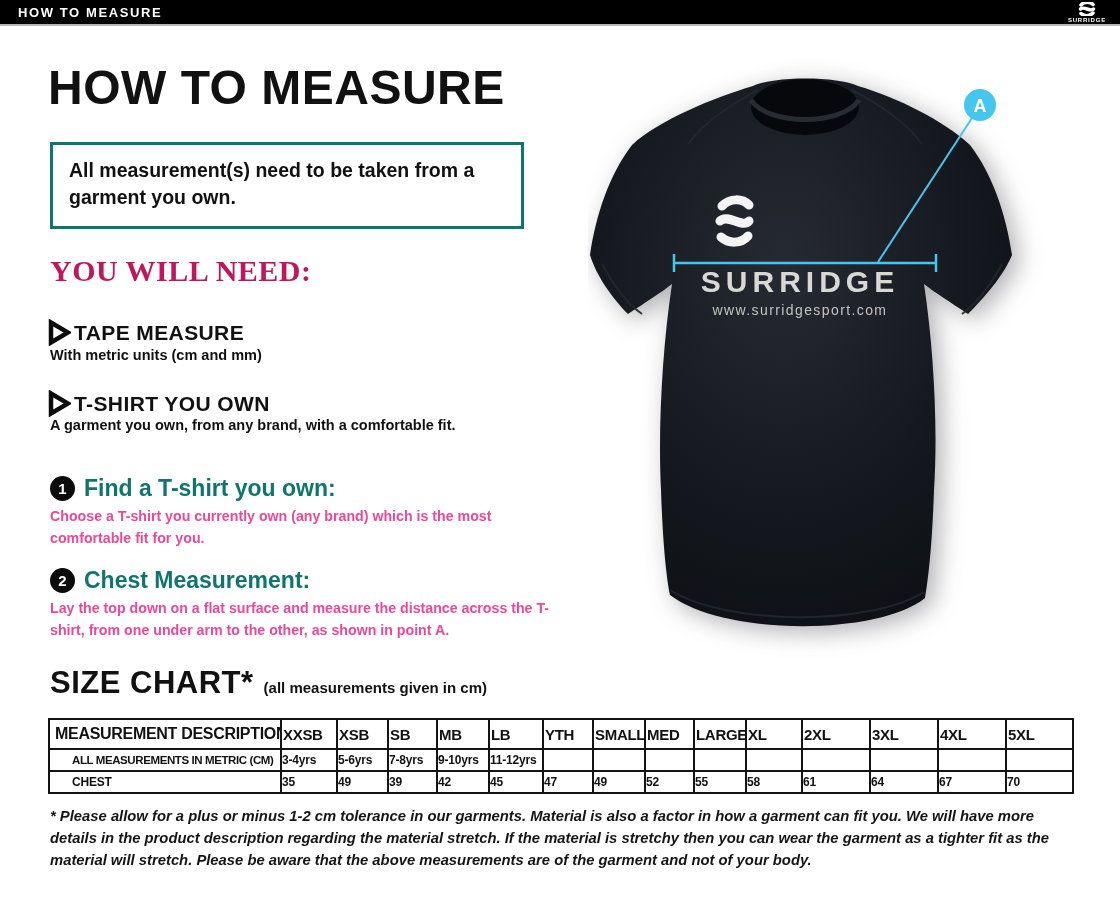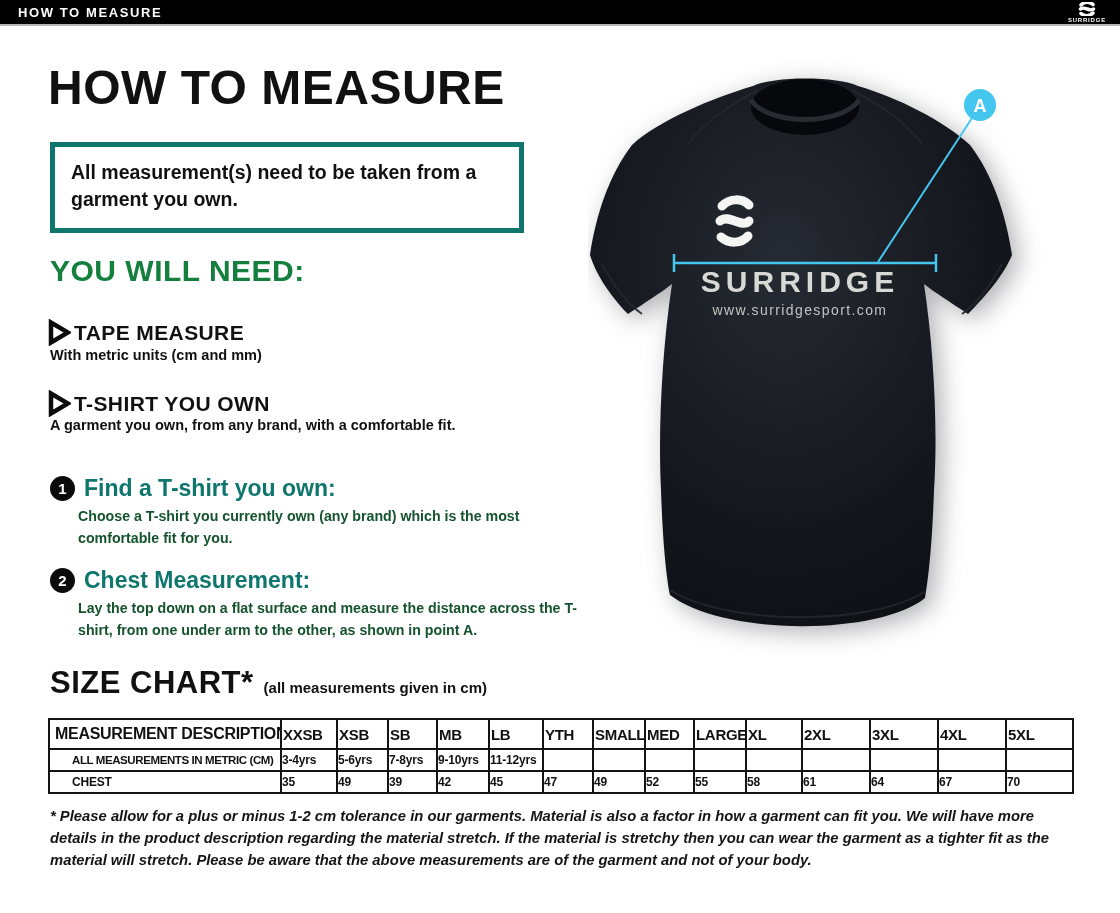--- a/index.html
+++ b/index.html
@@ -28,48 +28,48 @@
   
   .page-title {
     position:absolute; left:48px; top:64px;
     font-size:48px; font-weight:900; letter-spacing:0.5px; line-height:1;
     color:#111;
   }
 
   
   .notice {
     position:absolute; left:50px; top:142px; width:474px;
-    border:5px solid #0f766e; padding:12px 16px 14px 16px;
+    border:3px solid #0f766e; padding:12px 16px 14px 16px;
     font-size:19.5px; font-weight:700; line-height:1.4; color:#111;
   }
 
   
   .ywn-heading {
     position:absolute; left:50px; top:254px;
-    font-size:30px; font-weight:900; letter-spacing:0.5px; color:#15803d;
+    font-size:30px; font-weight:900; letter-spacing:0.5px; color:#be185d;font-family:Liberation Serif, serif;
   }
   .need-row { position:absolute; left:48px; display:flex; align-items:center; gap:3px; }
   .need-title { font-size:21px; font-weight:900; letter-spacing:0.4px; color:#111; }
   .need-desc { position:absolute; left:50px; font-size:14.5px; font-weight:700; color:#111; }
   .need-row-1 { top:319px; }
   .need-desc-1 { top:347px; }
   .need-row-2 { top:390px; }
   .need-desc-2 { top:417px; }
 
   
   .step-row { position:absolute; left:50px; display:flex; align-items:center; gap:9px; }
   .step-badge {
     width:25px; height:25px; border-radius:50%; background:#0b0b0b;
     color:#fff; font-size:15px; font-weight:700;
     display:flex; align-items:center; justify-content:center; flex:0 0 25px;
   }
   .step-title { font-size:23px; font-weight:800; color:#0f766e; }
   .step-desc {
     position:absolute; left:50px; width:518px;
-    font-size:14.2px; font-weight:700; line-height:1.55; color:#14532d;margin-left:28px;
+    font-size:14.2px; font-weight:700; line-height:1.55; color:#ec4899;
   }
   .step-row-1 { top:475px; }
   .step-desc-1 { top:505px; }
   .step-row-2 { top:567px; }
   .step-desc-2 { top:597px; }
 
   
   .sc-heading {
     position:absolute; left:50px; top:665px;
     display:flex; align-items:baseline; gap:10px;

